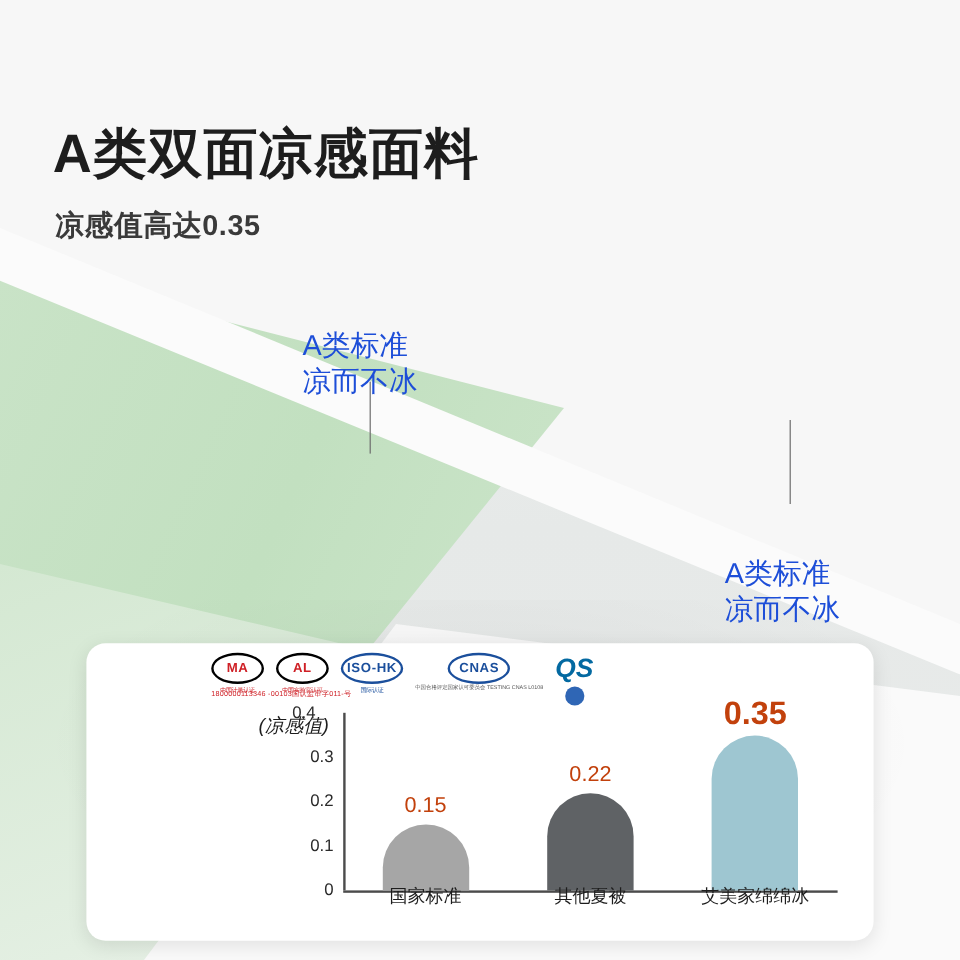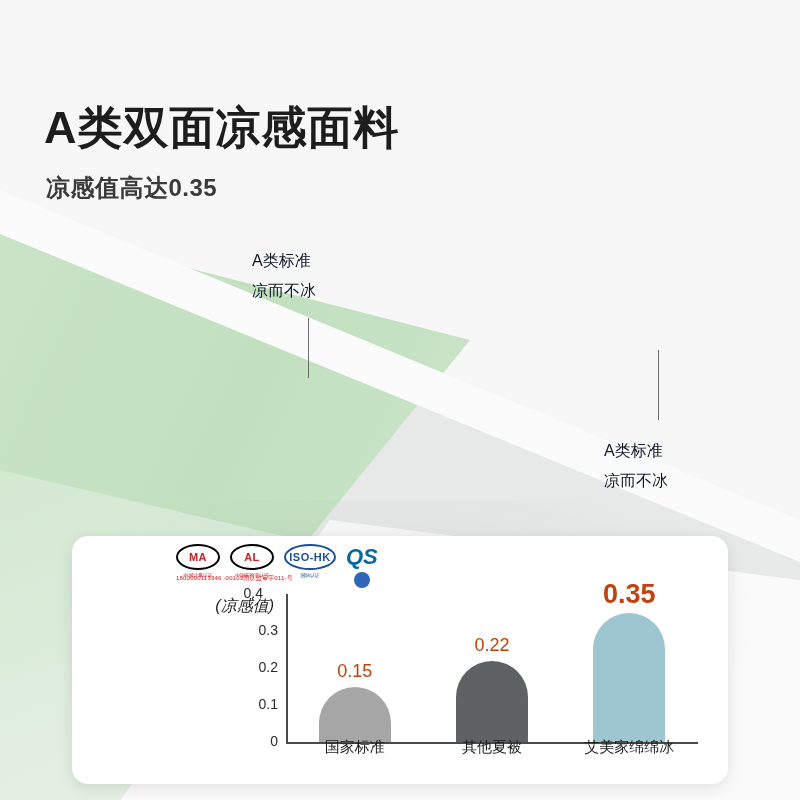--- a/index.html
+++ b/index.html
@@ -48,21 +48,21 @@
     position:absolute;left:44px;top:98px;
     font-size:45px;font-weight:bold;color:#1d1d1d;letter-spacing:1px;
     white-space:nowrap;
   }
   .subtitle{
     position:absolute;left:46px;top:172px;
     font-size:24px;color:#3a3a3a;letter-spacing:.5px;white-space:nowrap;font-weight:bold;
   }
 
   
-  .callout{position:absolute;color:#0f172a;font-size:16px;line-height:30px;white-space:nowrap;}
+  .callout{position:absolute;color:#1d4ed8;font-size:24px;line-height:30px;white-space:nowrap;margin-top:28px;}
   .callout-a{left:252px;top:246px;}
   .callout-b{left:604px;top:436px;}
   .callout .line2{display:block;}
   .leader{position:absolute;width:1px;background:#6d6d6d;}
   .leader-a{left:308px;top:318px;height:60px;}
   .leader-b{left:658px;top:350px;height:70px;}
 
   
   .card{
     position:absolute;left:72px;top:536px;width:656px;height:248px;
@@ -148,20 +148,24 @@
         <div class="cert-caption">中国计量认证</div>
       </div>
       <div class="cert">
         <div class="cert-badge">AL</div>
         <div class="cert-caption">中国实验室认可</div>
       </div>
       <div class="cert">
         <div class="cert-badge blue wide">ISO-HK</div>
         <div class="cert-caption blue">国际认证</div>
       </div>
+      <div class="cert">
+        <div class="cert-badge blue wide">CNAS</div>
+        <div class="cert-sub">中国合格评定国家认可委员会 TESTING CNAS L0108</div>
+      </div>
       <div class="cert cert-qs">
         <span class="qs-mark">QS</span>
         <span class="qs-globe"></span>
       </div>
     </div>
     <div class="cert-number">1800000113346  -00103国认监审字011-号</div>
 
     <div class="plot">
       <div class="ytitle">(凉感值)</div>
       <div class="axis-v"></div>

